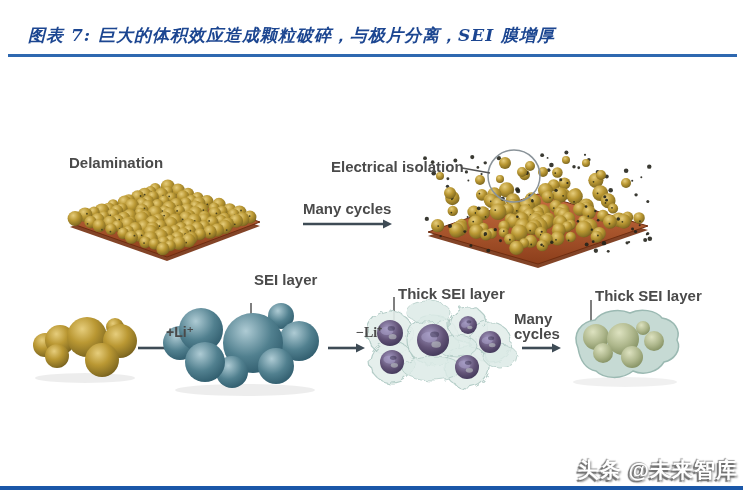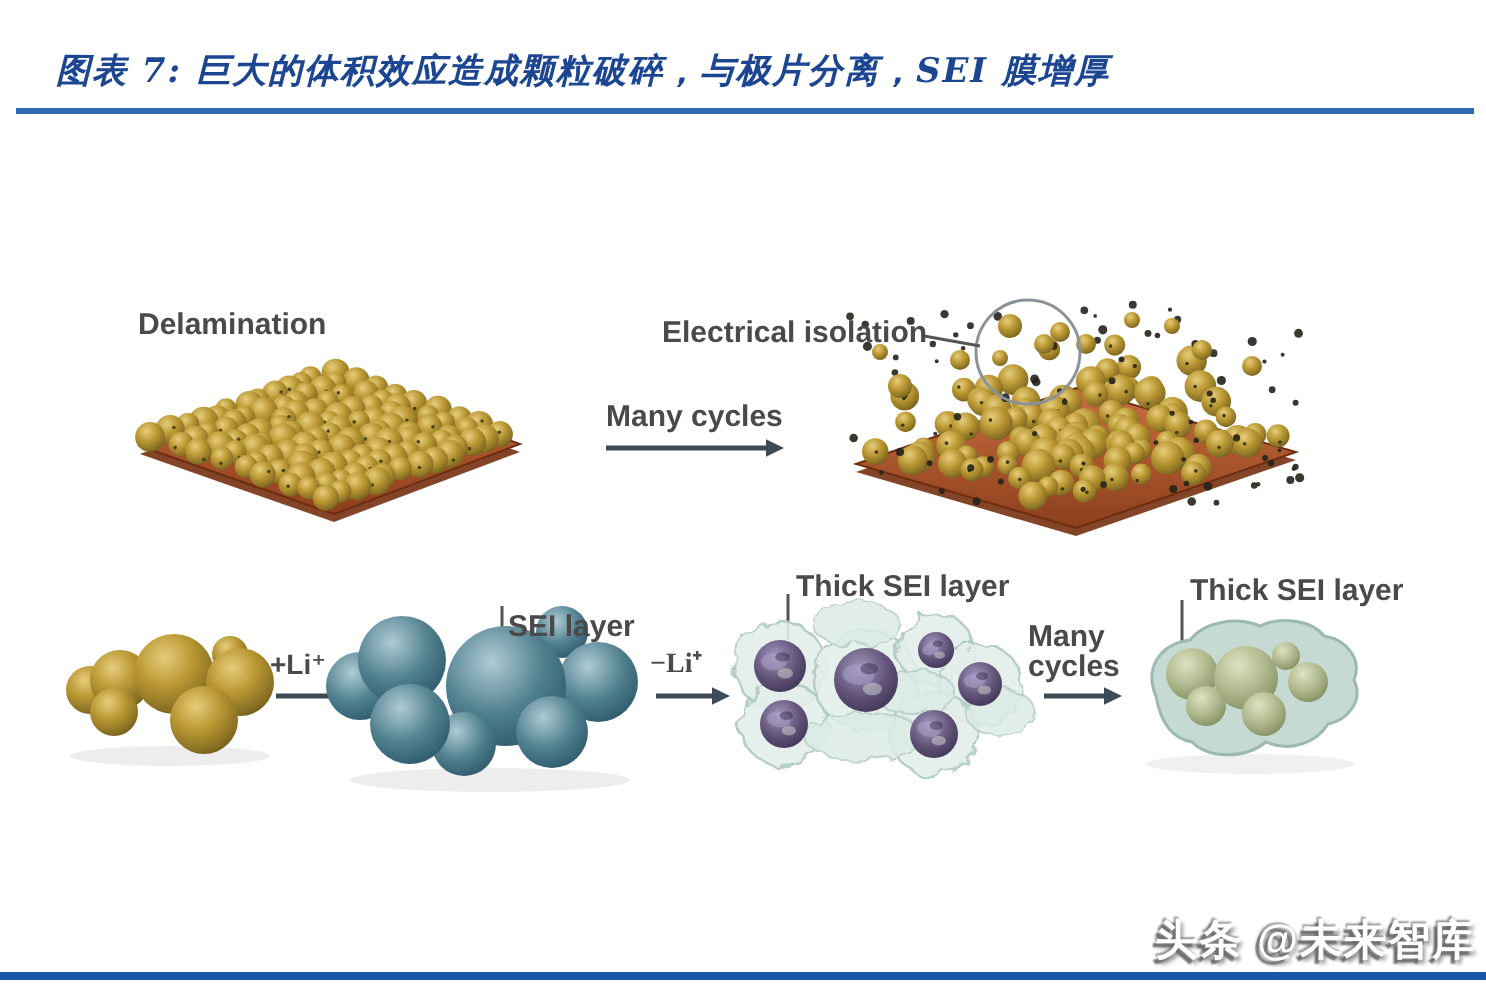--- a/index.html
+++ b/index.html
@@ -3,21 +3,21 @@
 <meta charset="utf-8">
 <style>
   html,body{margin:0;padding:0;background:#fff;}
   .page{position:relative;width:743px;height:494px;background:#ffffff;overflow:hidden;
         font-family:"Liberation Sans","DejaVu Sans",sans-serif;}
   .doc-title{position:absolute;left:28px;top:24px;font-family:"DejaVu Serif","Liberation Serif",serif;
         font-style:italic;font-weight:bold;font-size:17px;color:#1c4691;letter-spacing:1px;white-space:nowrap;}
   .title-rule{position:absolute;left:8px;top:54px;width:729px;height:3px;background:#2e68b0;}
   .bottom-bar{position:absolute;left:0;top:486px;width:743px;height:4px;background:#1a57a8;}
   .fig-label{position:absolute;font-weight:bold;font-size:15px;color:#4a4a4a;line-height:15px;white-space:nowrap;}
-  .fig-label.small{font-size:14px;}
+  .fig-label.small{font-size:14px;margin-left:31px;}
   .fig-label.center{text-align:left;white-space:normal;}
   .watermark{position:absolute;top:456px;right:5px;font-weight:bold;font-size:21px;color:#ffffff;
         text-shadow:-2px 2px 1px #6e6e6e, 1px 2px 2px #8a8a8a, -1px -1px 1px #9a9a9a;letter-spacing:1px;text-align:center;}
   svg{position:absolute;left:0;top:0;}
 </style>
 </head>
 <body>
 
 <div class="page">
 
@@ -597,21 +597,21 @@
           <circle cx="603" cy="353" r="10" fill="url(#oliveG)"></circle>
           <circle cx="632" cy="357" r="11" fill="url(#oliveG)"></circle>
         </g>
     </g>
   </svg>
 
   <div class="fig-label" style="left:37px;top:155px;margin-left:32px;">Delamination</div>
   <div class="fig-label" style="left:331px;top:159px;text-align:center;">Electrical isolation</div>
   <div class="fig-label center" style="left:303px;top:201px;width:92px;">Many cycles</div>
   <div class="fig-label small center" style="left:135px;top:325px;width:44px;">+Li⁺</div>
-  <div class="fig-label" style="left:254px;top:306px;">SEI layer</div>
+  <div class="fig-label" style="left:254px;top:272px;">SEI layer</div>
   <div class="fig-label small center" style="left:325px;top:325px;width:44px;font-family:Liberation Serif, serif;">−Li⁺</div>
   <div class="fig-label" style="left:398px;top:286px;">Thick SEI layer</div>
   <div class="fig-label center" style="left:514px;top:311px;width:56px;">Many cycles</div>
   <div class="fig-label" style="left:595px;top:288px;">Thick SEI layer</div>
 
   <div class="watermark">头条 @未来智库</div>
   <div class="bottom-bar"></div>
 </div>
 
 </body></html>

